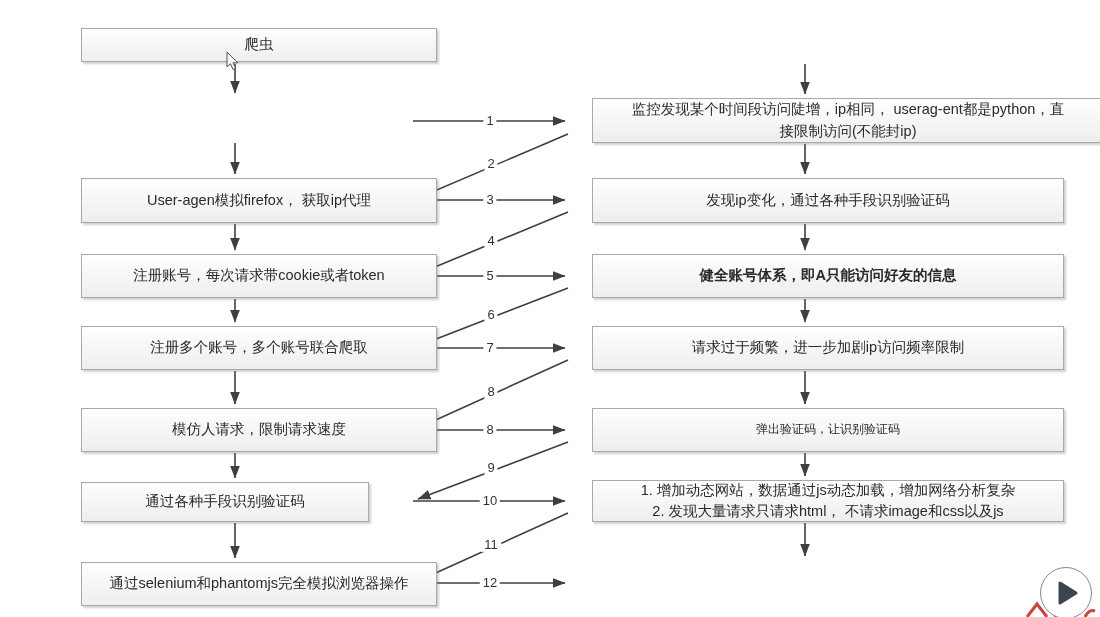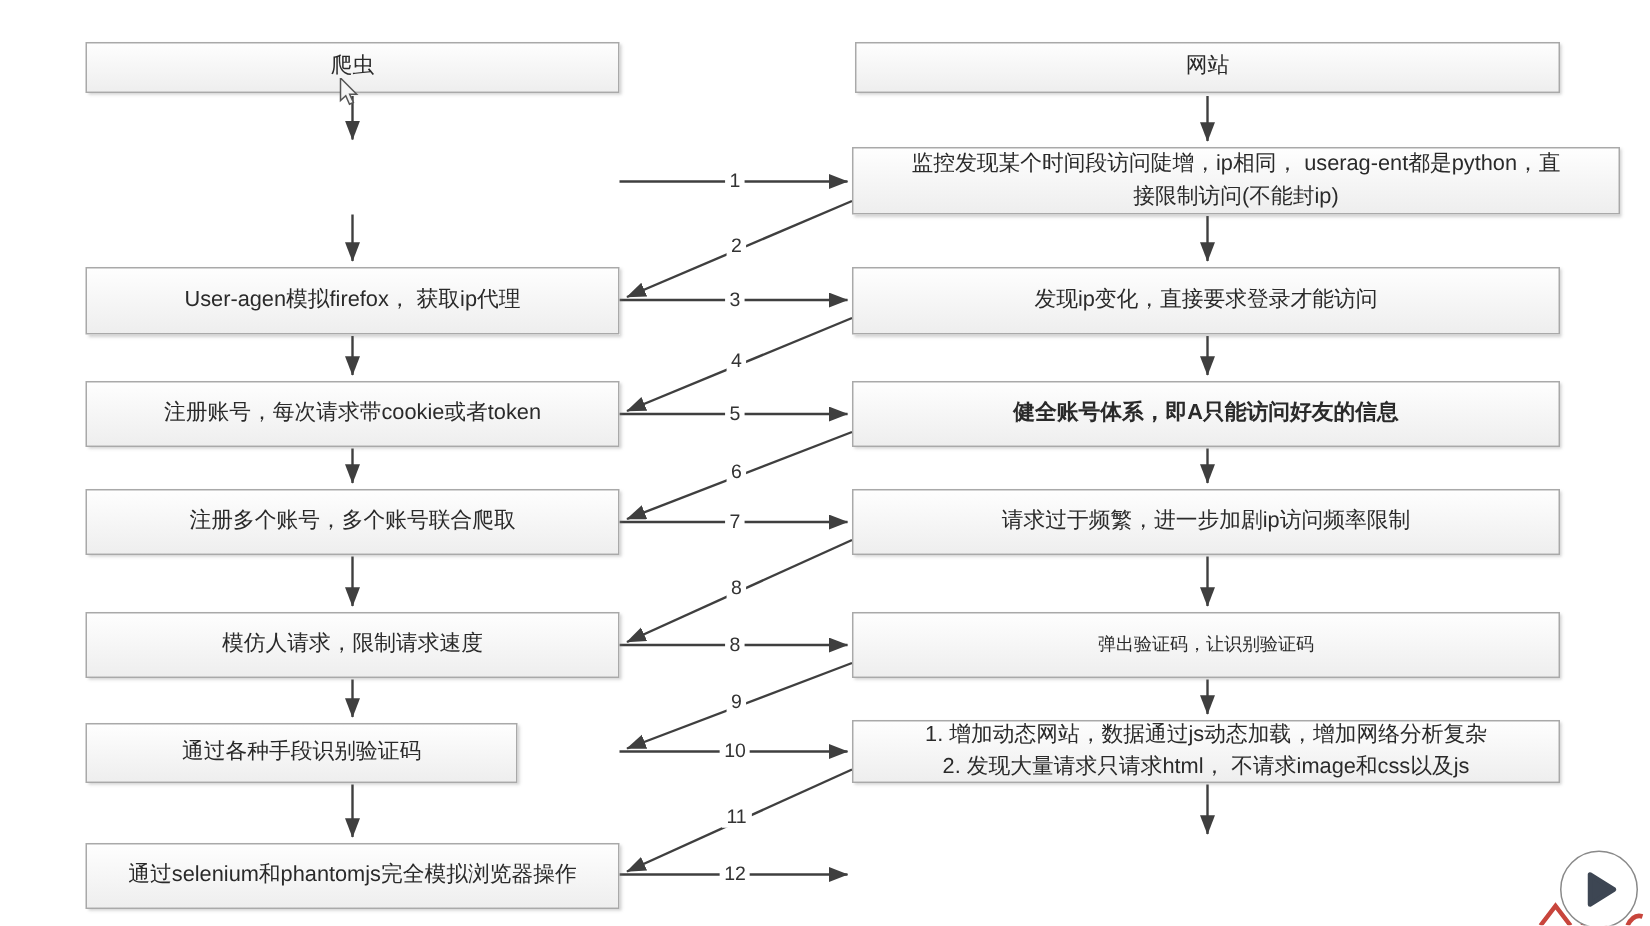--- a/index.html
+++ b/index.html
@@ -19,20 +19,21 @@
     border:1px solid #a9a9a9;
     background:linear-gradient(#fefefe,#eeeeee);
     box-shadow:1.5px 1.5px 2px rgba(120,120,120,.35);
     display:flex;align-items:center;justify-content:center;
     text-align:center;
     color:#2a2a2a;
     font-size:14.5px;
     line-height:1.45;
     white-space:pre-line;
     padding:0 6px;
+    margin-left:24px;
   }
   .box.small-text{font-size:12px;}
   #arrows{position:absolute;left:0;top:0;}
   .arrow-label{
     position:absolute;
     transform:translate(-50%,-50%);
     background:#ffffff;
     color:#333333;
     font-size:13px;
     padding:0 3px;
@@ -104,24 +105,23 @@
   </svg>
 
   <div class="box" style="left:57px;top:28px;width:356px;height:34px;">爬虫</div>
   <div class="box" style="left:57px;top:178px;width:356px;height:45px;">User-agen模拟firefox， 获取ip代理</div>
   <div class="box" style="left:57px;top:254px;width:356px;height:44px;">注册账号，每次请求带cookie或者token</div>
   <div class="box" style="left:57px;top:326px;width:356px;height:44px;">注册多个账号，多个账号联合爬取</div>
   <div class="box" style="left:57px;top:408px;width:356px;height:44px;">模仿人请求，限制请求速度</div>
   <div class="box" style="left:57px;top:482px;width:288px;height:40px;">通过各种手段识别验证码</div>
   <div class="box" style="left:57px;top:562px;width:356px;height:44px;">通过selenium和phantomjs完全模拟浏览器操作</div>
 
-  <div class="box" style="left:570px;top:28px;width:470px;height:34px;">网站</div>
   <div class="box" style="left:568px;top:98px;width:512px;height:45px;">监控发现某个时间段访问陡增，ip相同， userag-ent都是python，直
 接限制访问(不能封ip)</div>
-  <div class="box" style="left:568px;top:178px;width:472px;height:45px;">发现ip变化，直接要求登录才能访问</div>
+  <div class="box" style="left:568px;top:178px;width:472px;height:45px;">发现ip变化，通过各种手段识别验证码</div>
   <div class="box" style="left:568px;top:254px;width:472px;height:44px;font-weight:bold;">健全账号体系，即A只能访问好友的信息</div>
   <div class="box" style="left:568px;top:326px;width:472px;height:44px;">请求过于频繁，进一步加剧ip访问频率限制</div>
   <div class="box small-text" style="left:568px;top:408px;width:472px;height:44px;">弹出验证码，让识别验证码</div>
   <div class="box" style="left:568px;top:480px;width:472px;height:42px;">1. 增加动态网站，数据通过js动态加载，增加网络分析复杂
 2. 发现大量请求只请求html， 不请求image和css以及js</div>
 
   <span class="arrow-label" style="left:490px;top:121px;">1</span>
   <span class="arrow-label" style="left:490px;top:200px;">3</span>
   <span class="arrow-label" style="left:490px;top:276px;">5</span>
   <span class="arrow-label" style="left:490px;top:348px;">7</span>

